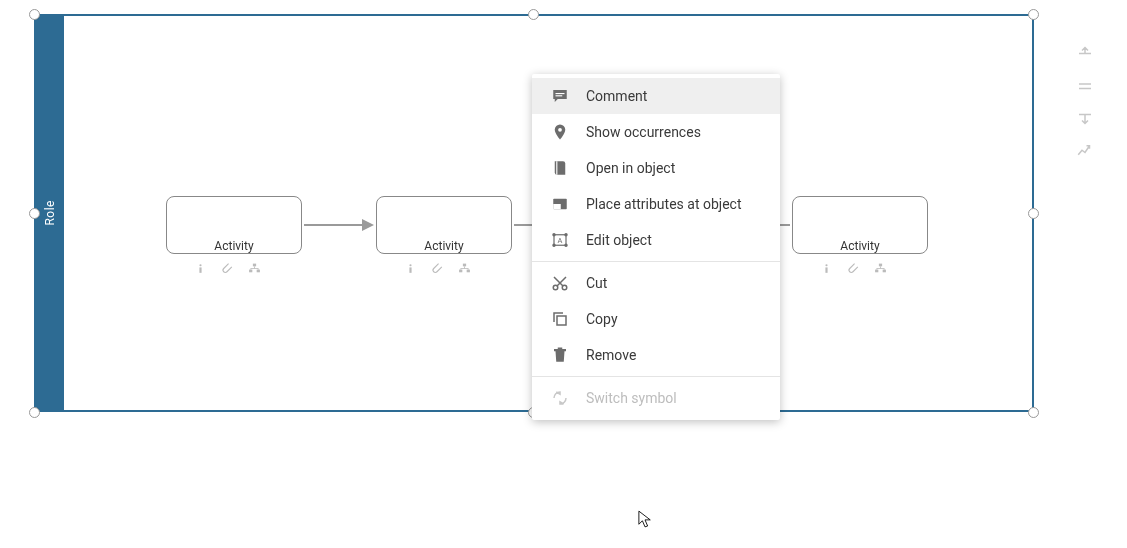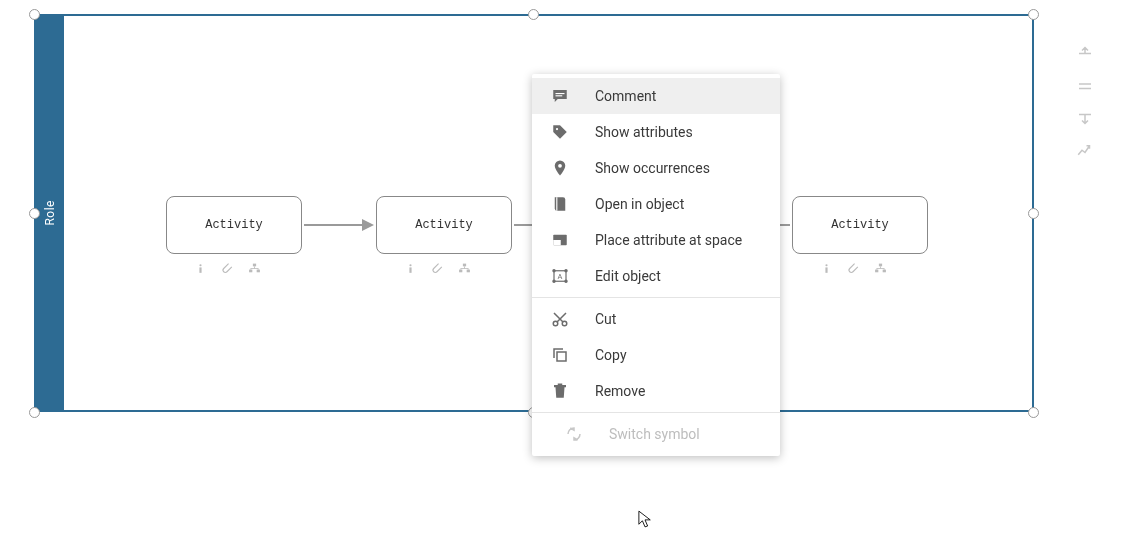--- a/index.html
+++ b/index.html
@@ -46,25 +46,24 @@
     border-radius: 50%;
   }
   .activity {
     position: absolute;
     width: 136px;
     height: 58px;
     border: 1px solid #888;
     border-radius: 8px;
     background: #fff;
     display: flex;
-    align-items: center;
+    align-items: flex-end;
     justify-content: center;
     font-size: 12px;
     color: #333;
-    font-family: Liberation Mono, monospace;
   }
   .act-icons {
     position: absolute;
     display: flex;
     gap: 14px;
     color: #bbb;
   }
   .act-icons svg { width: 13px; height: 13px; }
   .arrow-line {
     position: absolute;
@@ -86,27 +85,27 @@
     background: #fff;
     box-shadow: 0 2px 10px rgba(0,0,0,0.25);
     border-radius: 2px;
     padding: 4px 0;
     font-size: 14px;
     color: #3a3a3a;
   }
   .menu-item {
     display: flex;
     align-items: center;
-    gap: 25px;
+    gap: 16px;
     height: 36px;
     padding: 0 18px;
     cursor: pointer;
   }
   .menu-item.hover { background: #efefef; }
-  .menu-item.disabled { color: #bdbdbd; cursor: default; margin-left: 14px; }
+  .menu-item.disabled { color: #bdbdbd; cursor: default; }
   .menu-item .mi-icon { width: 20px; display: flex; justify-content: center; color: #6c6c6c; }
   .menu-item.disabled .mi-icon { color: #c8c8c8; }
   .menu-item .mi-icon svg { width: 18px; height: 18px; }
   .menu-sep { height: 1px; background: #e4e4e4; margin: 3px 0; }
   .side-tools {
     position: absolute;
     right: 28px;
     top: 46px;
     width: 24px;
     display: flex;
@@ -229,29 +228,20 @@
             <path d="M3 4h18v12H9l-4 4v-4H3z"></path>
             <rect x="6" y="8" width="12" height="1.5" fill="#fff"></rect>
             <rect x="6" y="11" width="9" height="1.5" fill="#fff"></rect>
           </svg>
         </span>
       <span>Comment</span>
     </div>
     <div class="menu-item">
       <span class="mi-icon">
           <svg viewBox="0 0 24 24" fill="currentColor">
-            <path d="M3 3h9l9 9-9 9-9-9z"></path>
-            <circle cx="8" cy="8" r="1.5" fill="#fff"></circle>
-          </svg>
-        </span>
-      <span>Show attributes</span>
-    </div>
-    <div class="menu-item">
-      <span class="mi-icon">
-          <svg viewBox="0 0 24 24" fill="currentColor">
             <path d="M12 2a7 7 0 017 7c0 5-7 13-7 13S5 14 5 9a7 7 0 017-7z"></path>
             <circle cx="12" cy="9" r="2.5" fill="#fff"></circle>
           </svg>
         </span>
       <span>Show occurrences</span>
     </div>
     <div class="menu-item">
       <span class="mi-icon">
           <svg viewBox="0 0 24 24" fill="currentColor">
             <path d="M5 3h11a3 3 0 013 3v15H8a3 3 0 01-3-3z"></path>
@@ -260,21 +250,21 @@
         </span>
       <span>Open in object</span>
     </div>
     <div class="menu-item">
       <span class="mi-icon">
           <svg viewBox="0 0 24 24" fill="currentColor">
             <rect x="3" y="5" width="18" height="14" rx="1"></rect>
             <rect x="3" y="12" width="10" height="7" fill="#fff"></rect>
           </svg>
         </span>
-      <span>Place attribute at space</span>
+      <span>Place attributes at object</span>
     </div>
     <div class="menu-item">
       <span class="mi-icon">
           <svg viewBox="0 0 24 24" fill="none" stroke="currentColor" stroke-width="1.6">
             <rect x="4" y="5" width="16" height="14"></rect>
             <text x="12" y="16" text-anchor="middle" font-size="10" fill="currentColor" stroke="none">A</text>
             <circle cx="4" cy="5" r="1.5" fill="currentColor"></circle>
             <circle cx="20" cy="5" r="1.5" fill="currentColor"></circle>
             <circle cx="4" cy="19" r="1.5" fill="currentColor"></circle>
             <circle cx="20" cy="19" r="1.5" fill="currentColor"></circle>

